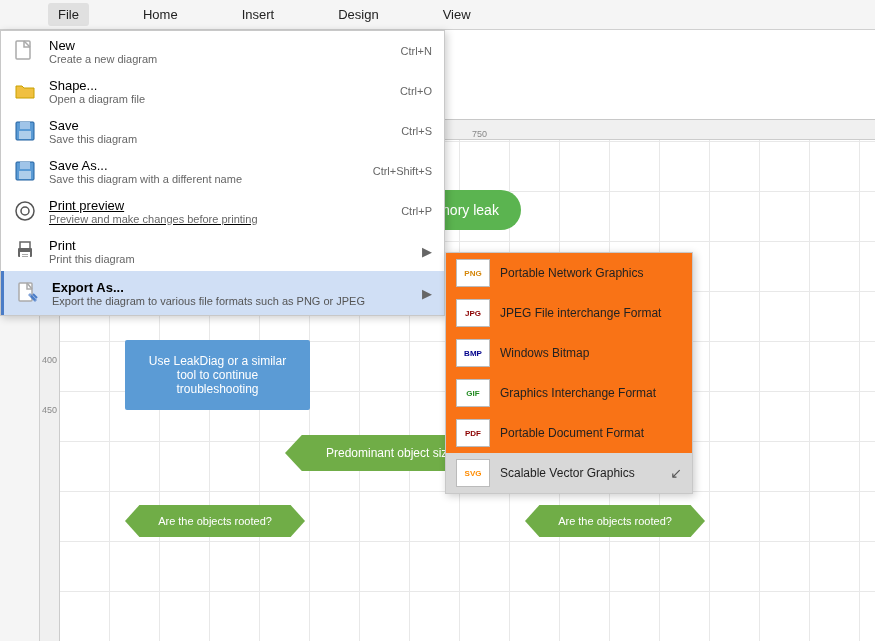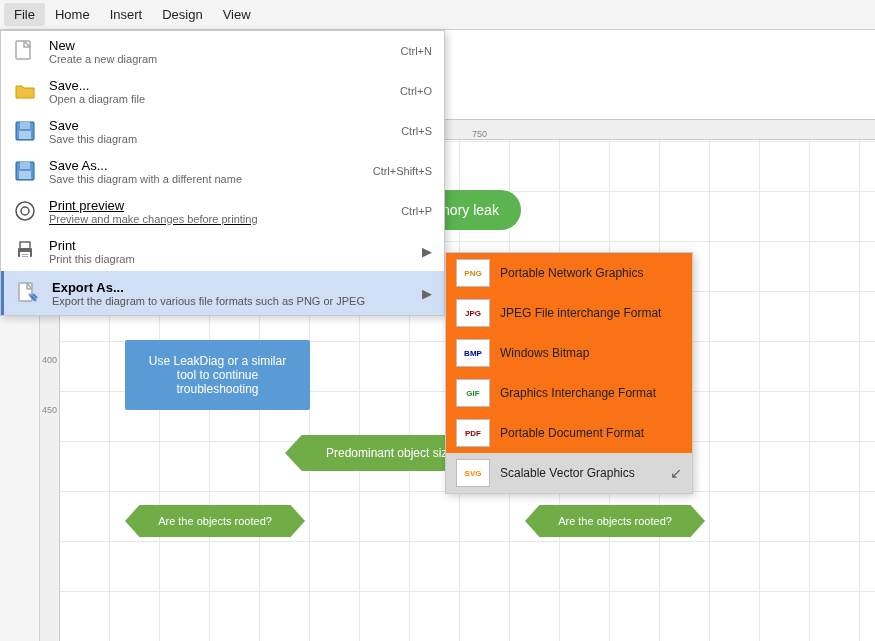--- a/index.html
+++ b/index.html
@@ -1,17 +1,17 @@
 <!DOCTYPE html>
 <html><head>
   <meta charset="utf-8">
   <style>
     * { box-sizing: border-box; margin: 0; padding: 0; }
     body { font-family: 'Segoe UI', Arial, sans-serif; font-size: 13px; background: #f0f0f0; width: 875px; height: 641px; overflow: hidden; position: relative; }
-    .menubar-item { padding: 4px 10px; cursor: pointer; color: #222; border-radius: 3px; }
+    .menubar-item { padding: 4px 10px; cursor: pointer; color: #222; border-radius: 3px; margin-left: 44px; }
     .file-menu-item { display: flex; align-items: center; padding: 6px 12px; cursor: pointer; gap: 12px; min-height: 40px; justify-content: center; }
   </style>
 </head>
 <body>
 
 <div style="display:flex; align-items:center; background:#f5f5f5; border-bottom:1px solid #d0d0d0; height:30px; padding:0 4px;">
   <div class="menubar-item" style="background:#e0e0e0; font-weight:500;">File</div>
   <div class="menubar-item" style="font-weight:500;">Home</div>
   <div class="menubar-item">Insert</div>
   <div class="menubar-item">Design</div>
@@ -119,21 +119,21 @@
         <div style="font-size:11px;color:#666;white-space:nowrap;">Ctrl+N</div>
       </div>
 
       <div class="file-menu-item" style="display:flex;align-items:center;padding:6px 12px;cursor:pointer;gap:12px;min-height:40px;">
         <div style="width:24px;height:24px;display:flex;align-items:center;justify-content:center;flex-shrink:0;">
           <svg width="22" height="22" viewBox="0 0 22 22">
               <path d="M2 6 L2 18 L20 18 L20 8 L10 8 L8 6 Z" fill="#f0c040" stroke="#c8a000" stroke-width="1"></path>
             </svg>
         </div>
         <div style="flex:1;">
-          <div style="font-size:13px;font-weight:500;">Save...</div>
+          <div style="font-size:13px;font-weight:500;">Shape...</div>
           <div style="font-size:11px;color:#666;">Open a diagram file</div>
         </div>
         <div style="font-size:11px;color:#666;">Ctrl+O</div>
       </div>
 
       <div class="file-menu-item" style="display:flex;align-items:center;padding:6px 12px;cursor:pointer;gap:12px;min-height:40px;">
         <div style="width:24px;height:24px;display:flex;align-items:center;justify-content:center;flex-shrink:0;">
           <svg width="22" height="22" viewBox="0 0 22 22">
               <rect x="2" y="2" width="18" height="18" rx="1" fill="#5b9bd5" stroke="#2060a0" stroke-width="1"></rect>
               <rect x="6" y="2" width="10" height="7" fill="#a0c4e8"></rect>

